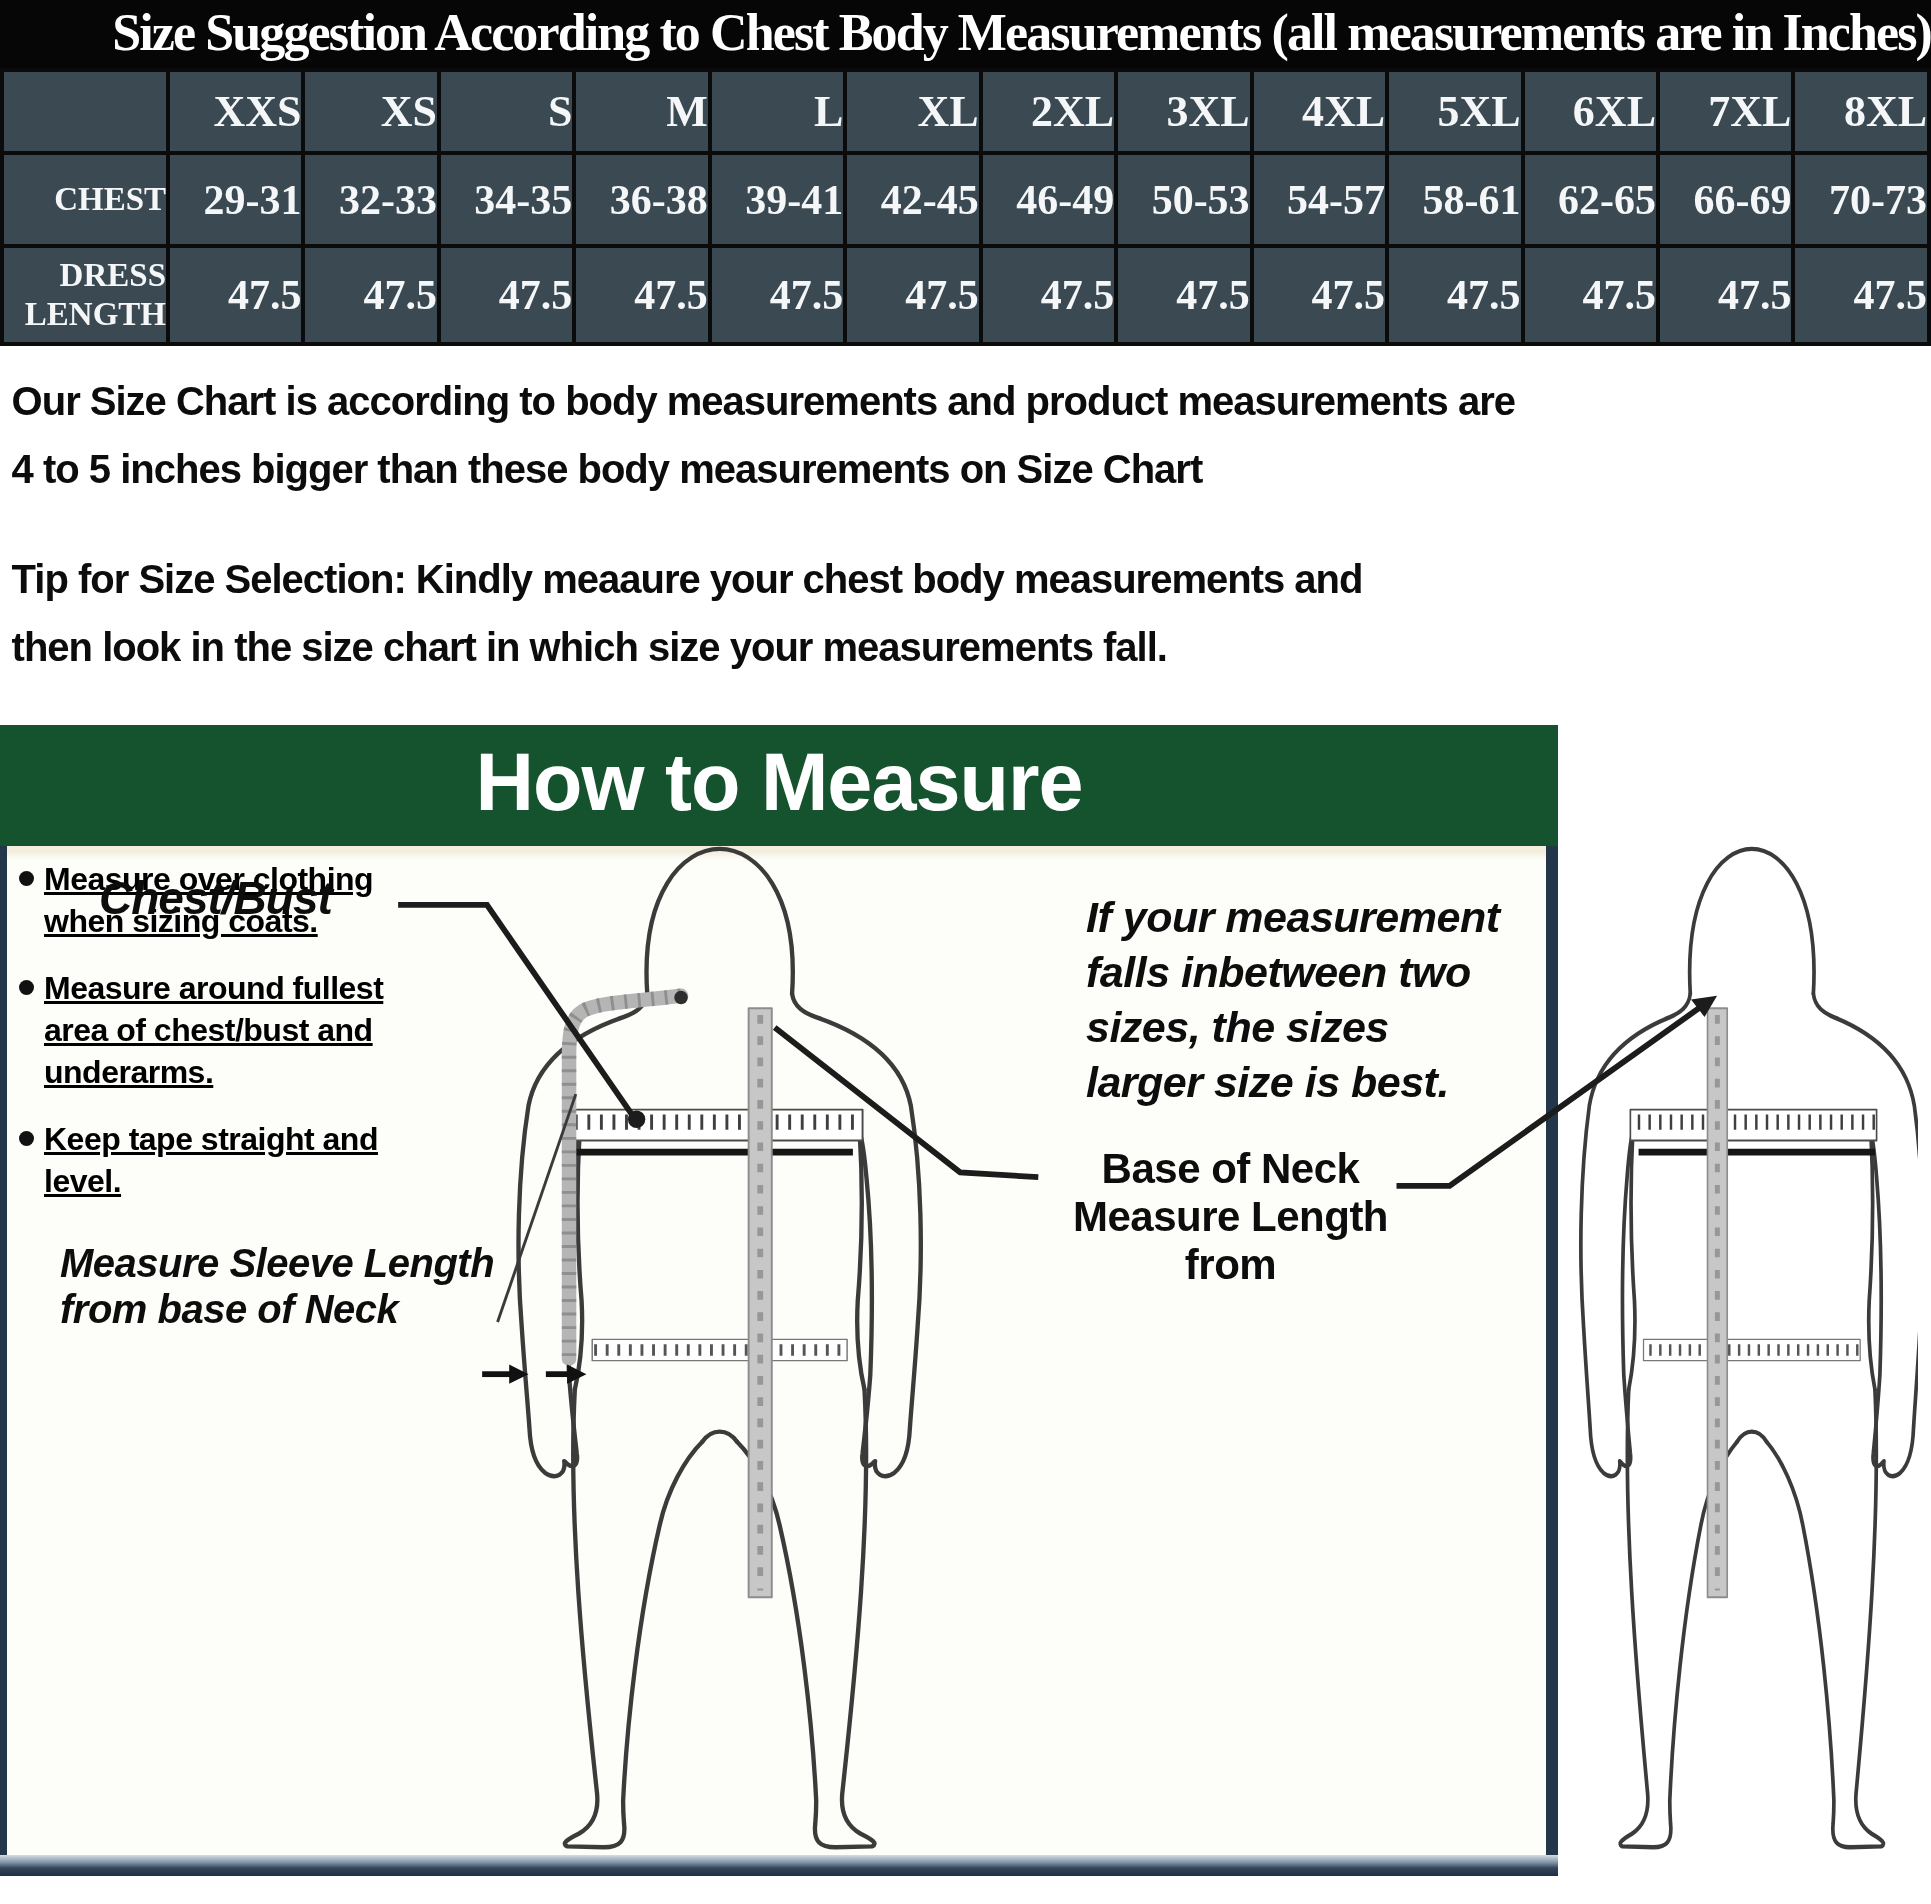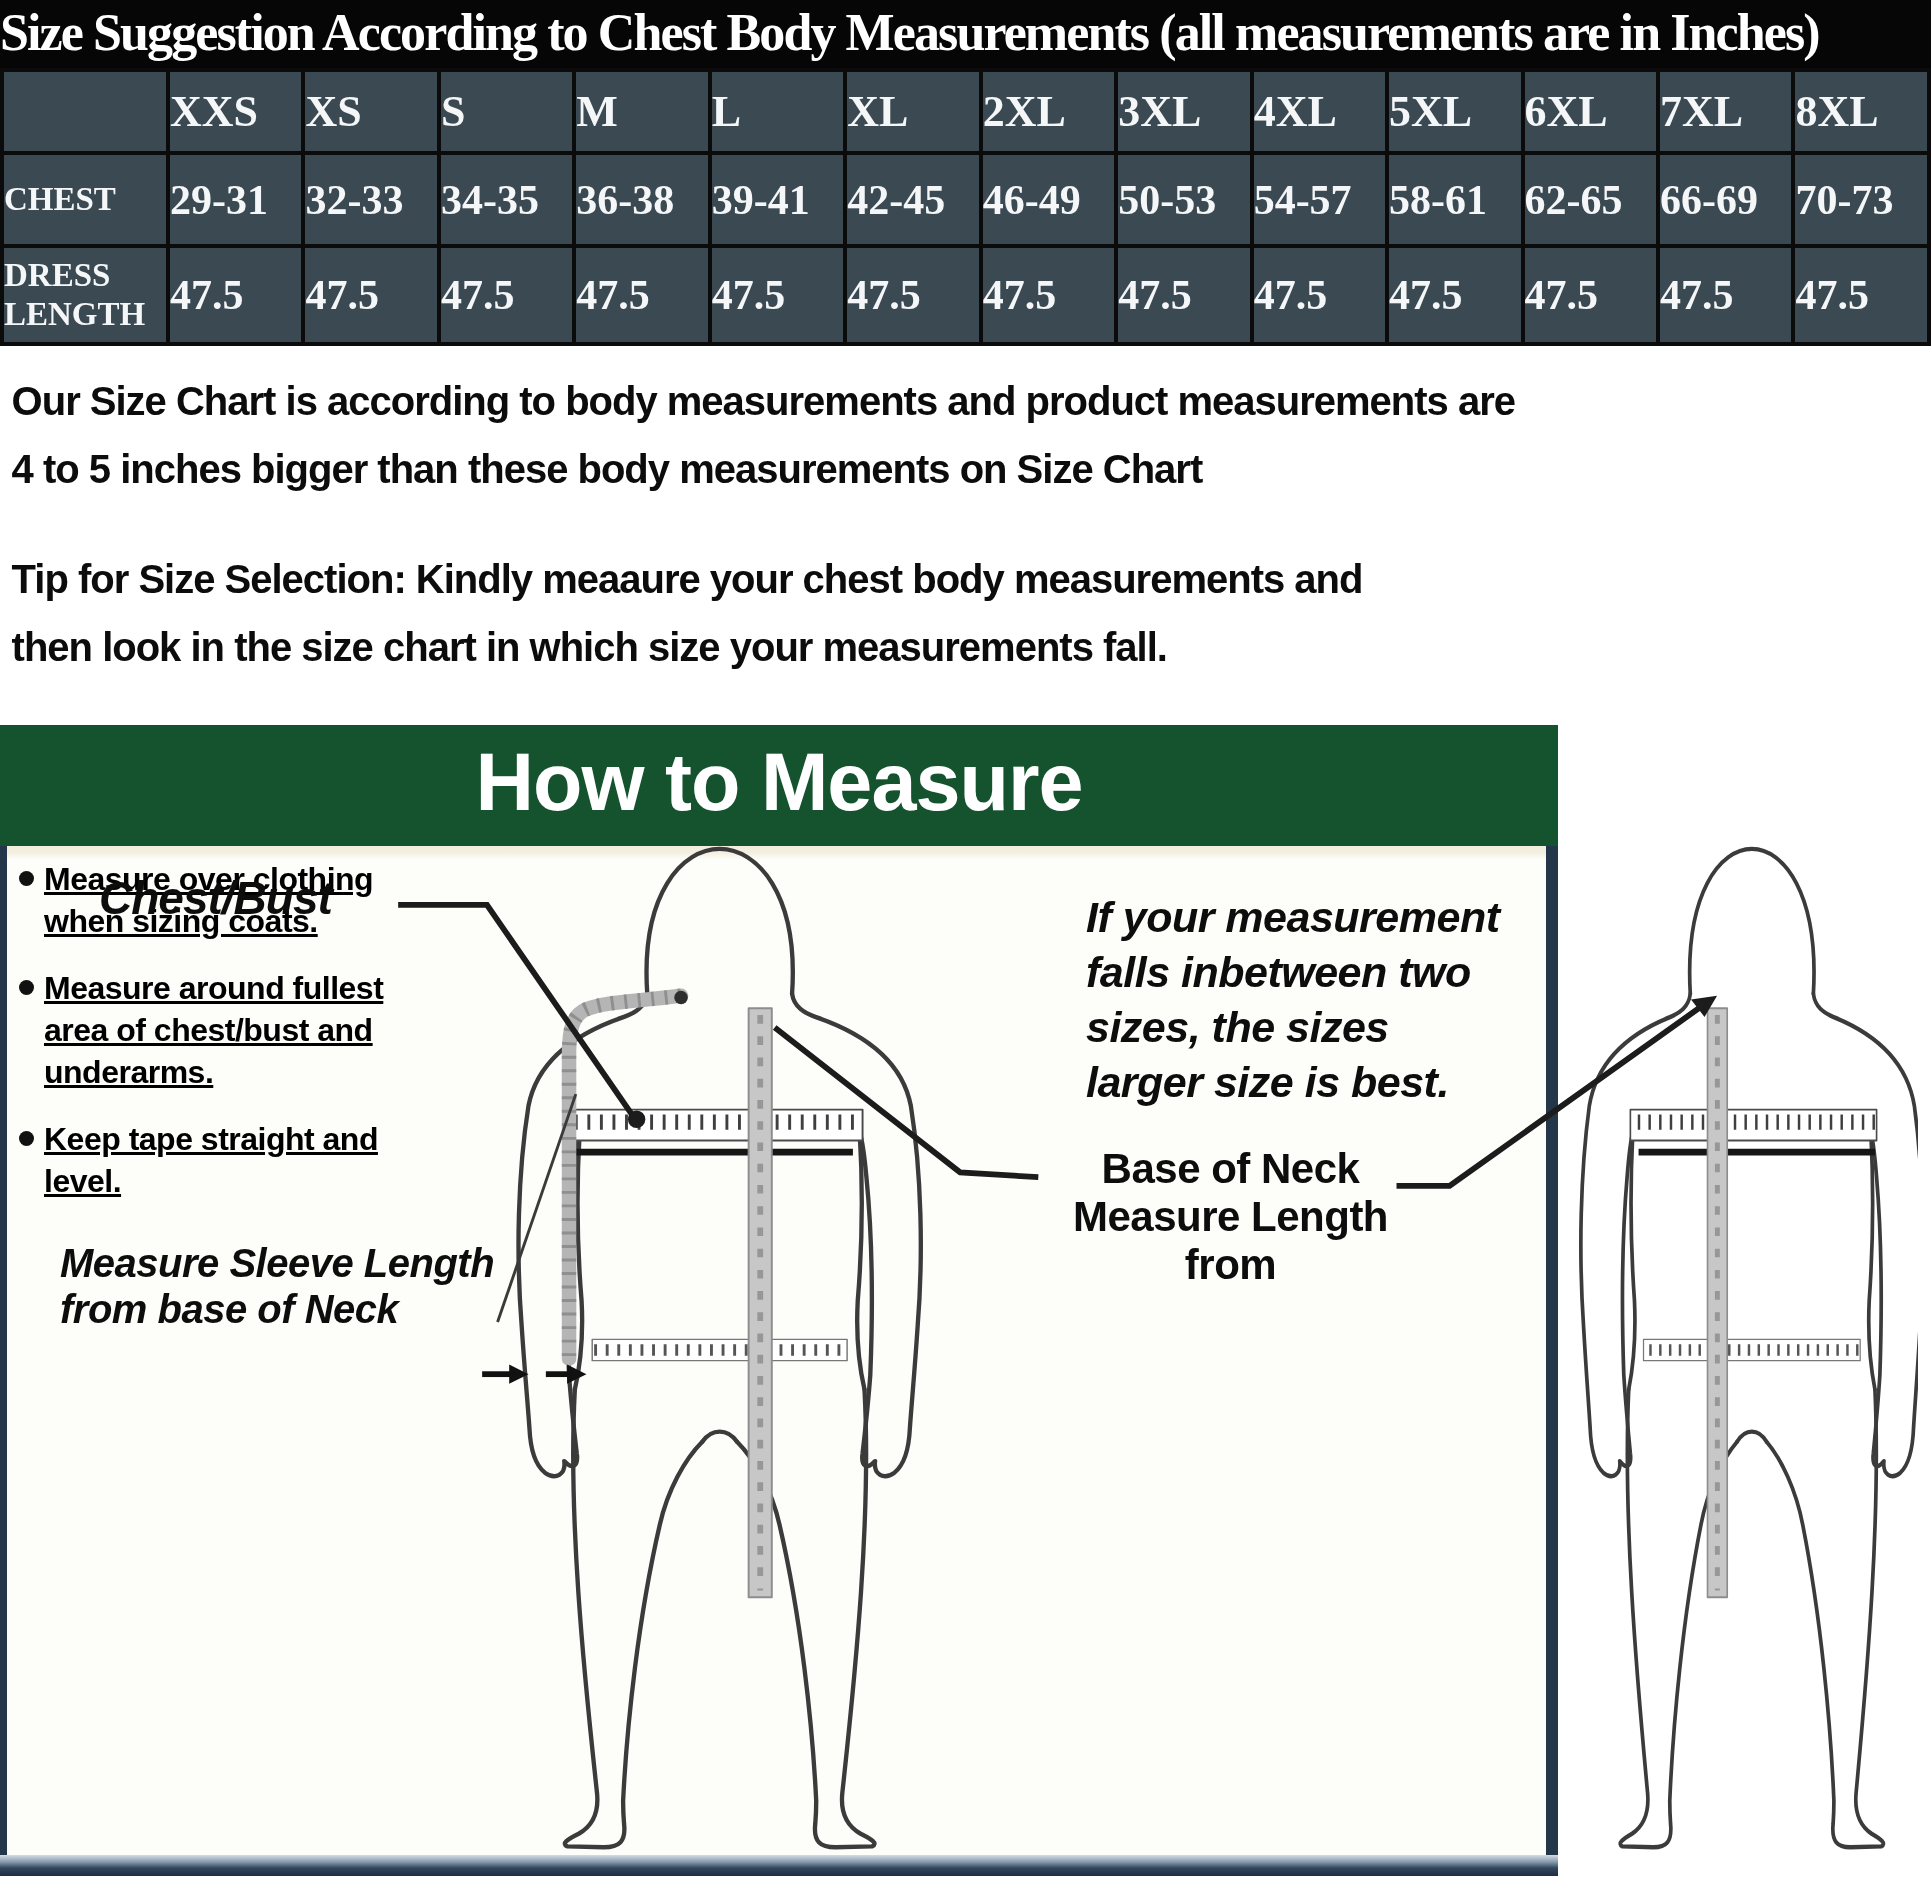--- a/index.html
+++ b/index.html
@@ -3,32 +3,32 @@
 <meta charset="utf-8">
 <style>
   html,body{margin:0;padding:0;background:#ffffff;width:1931px;}
   body{font-family:"Liberation Sans",sans-serif;position:relative;width:1931px;height:1904px;overflow:hidden;}
 
   
   .title-band{
     height:68px;background:#060606;color:#fff;
     font-family:"Liberation Serif",serif;font-weight:700;
     font-size:52px;line-height:66px;letter-spacing:-1.9px;
-    text-align:left;white-space:nowrap;
+    text-align:right;white-space:nowrap;
   }
 
   
   table.size-table{
     width:1931px;border-collapse:collapse;table-layout:fixed;
     background:#3a4952;border:4.8px solid #0b0b0b;
     font-family:"Liberation Serif",serif;color:#f4f6f7;
   }
   table.size-table col.label-col{width:166px;}
   table.size-table th,table.size-table td{
-    border:4.8px solid #0b0b0b;text-align:left;vertical-align:middle;
+    border:4.8px solid #0b0b0b;text-align:right;vertical-align:middle;
     font-weight:700;padding:0;
   }
   tr.head-row{height:83px;}
   tr.head-row th{font-size:44px;}
   tr.chest-row{height:93px;}
   tr.chest-row td{font-size:42px;}
   tr.dress-row{height:98px;}
   tr.dress-row td{font-size:42px;}
   th.row-label{font-size:33px;text-align:left;padding-left:7.7px;line-height:39px;}
   th.corner{background:#3a4952;}

